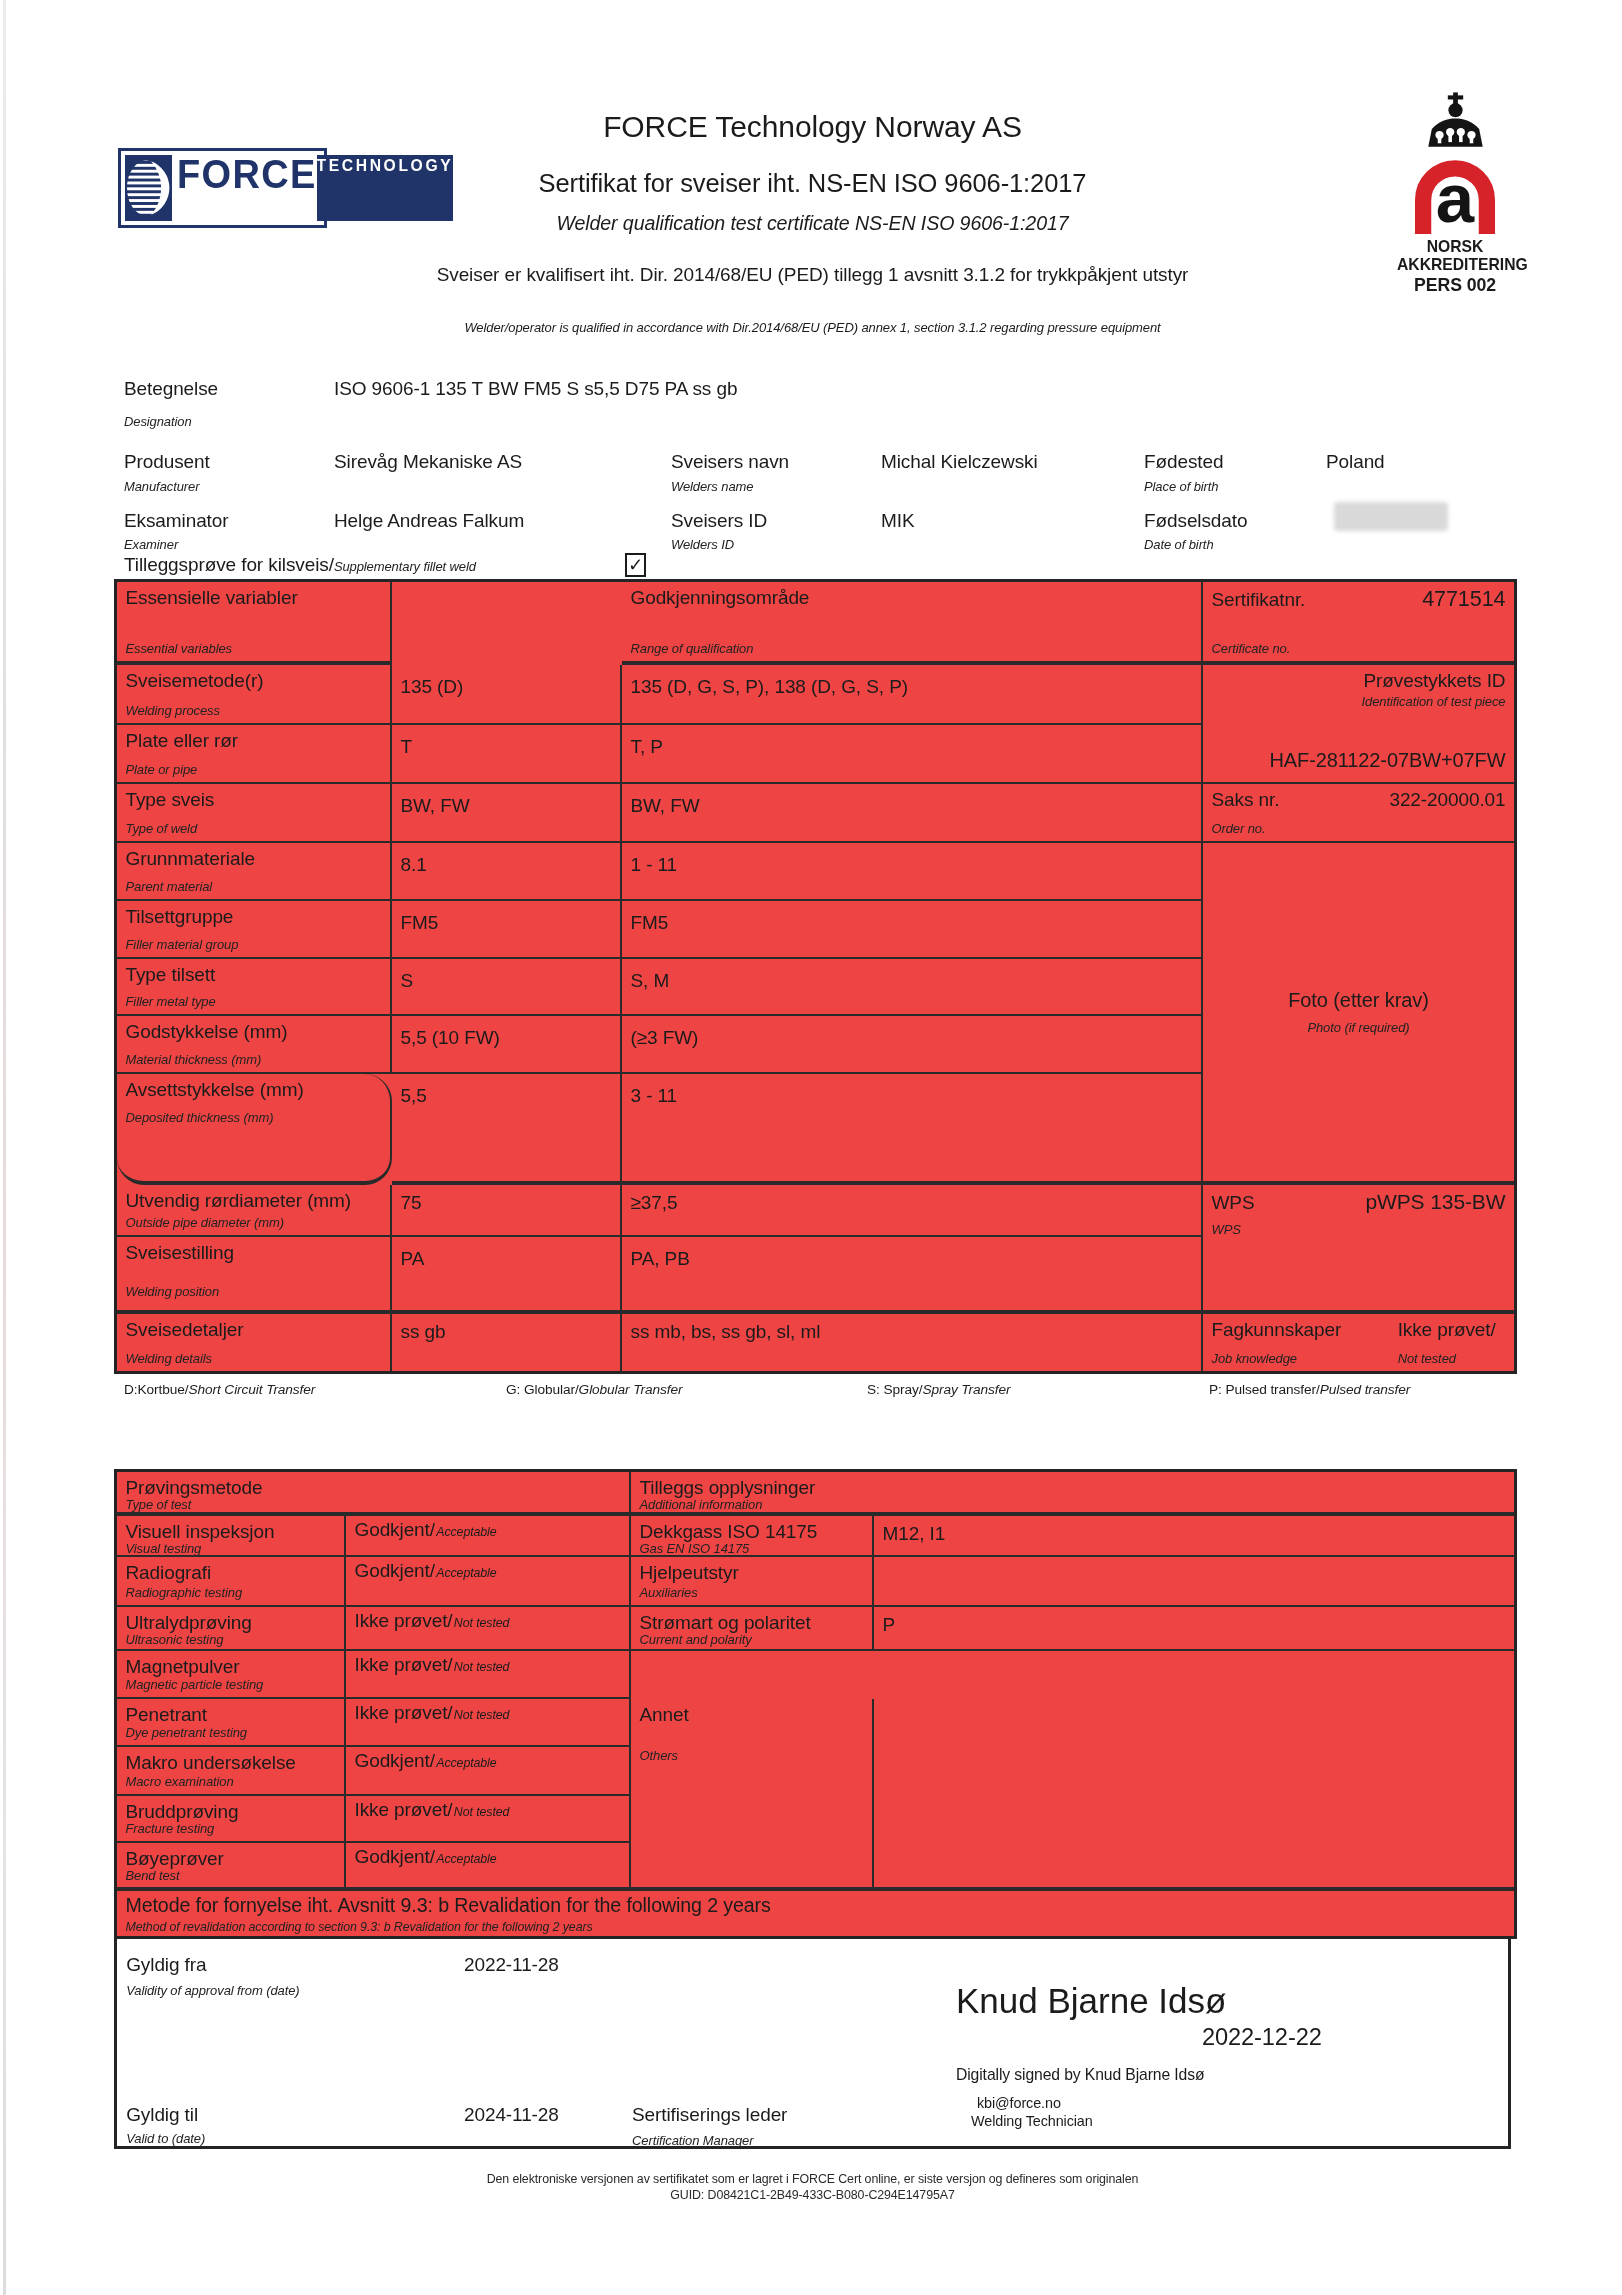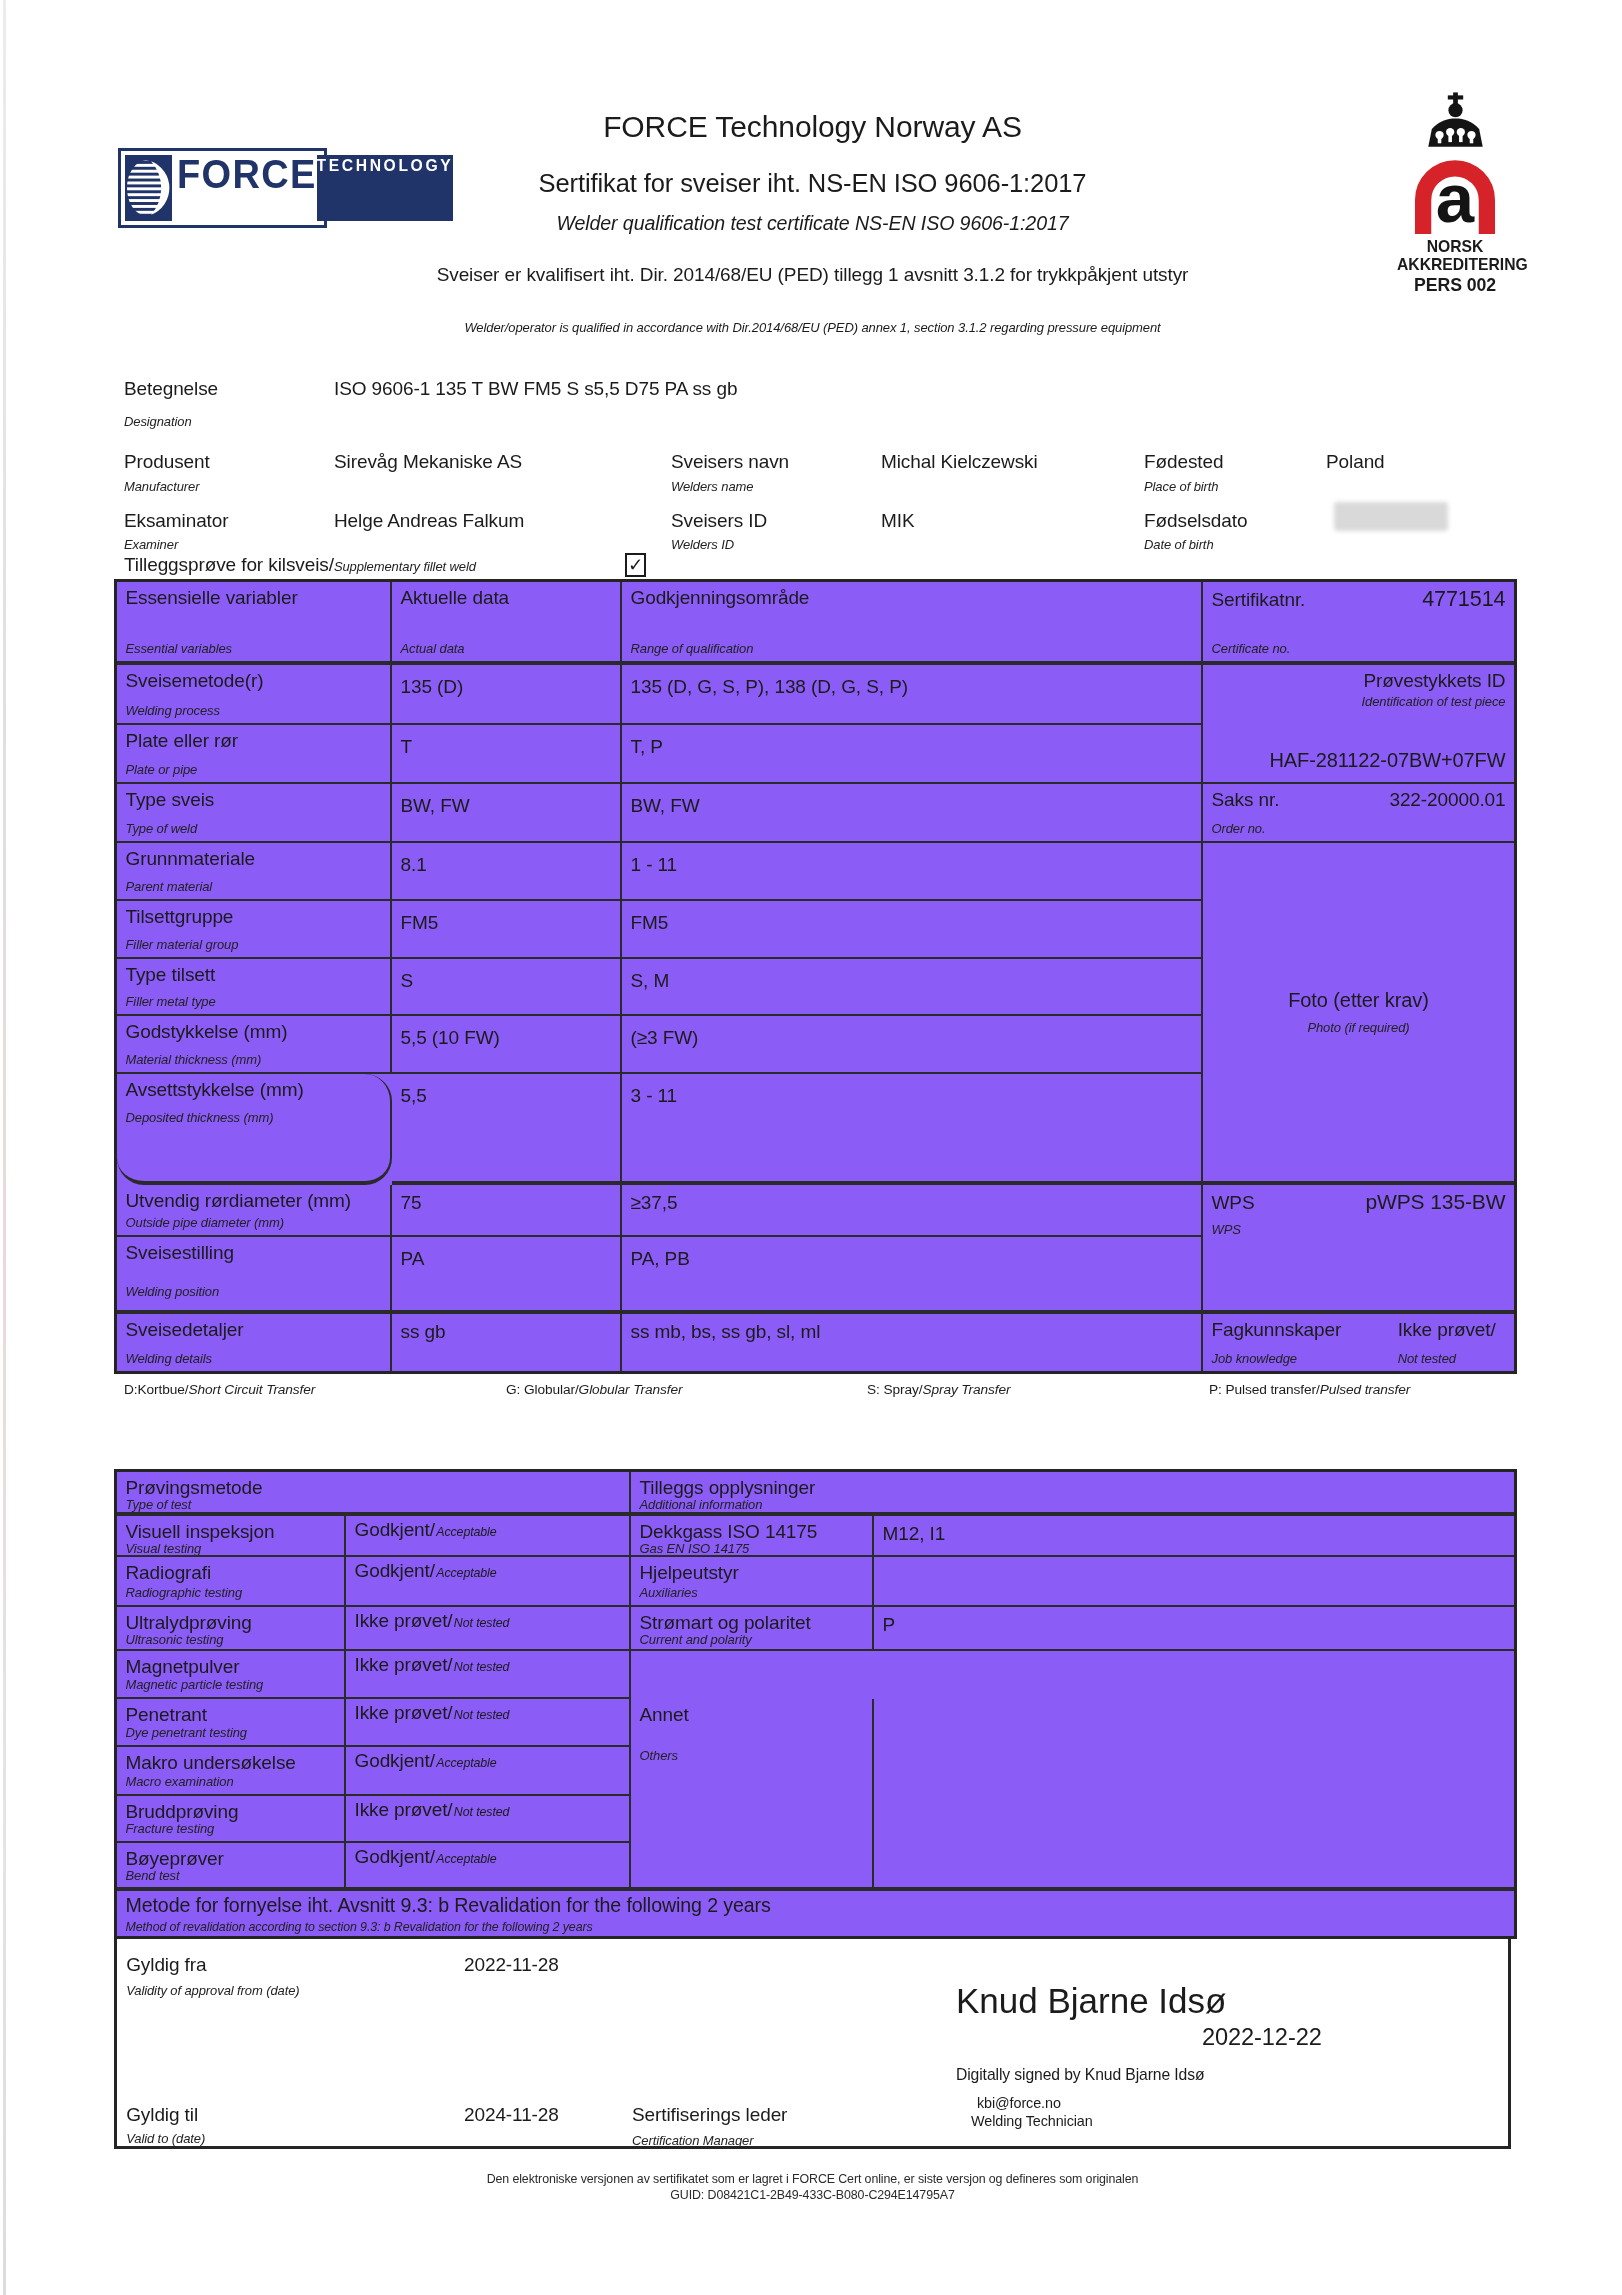--- a/index.html
+++ b/index.html
@@ -30,21 +30,21 @@
   .na .arch-wrap{position:relative;width:82px;height:82px;margin:0 auto;}
   .na .arch{position:absolute;left:0;top:0;width:82px;height:82px;}
   .na .a-letter{position:absolute;left:0;top:11.8px;width:82px;text-align:center;font-size:69px;font-weight:bold;color:#141414;line-height:1;}
   .na .t1{font-size:15.7px;font-weight:bold;margin-top:3.9px;letter-spacing:0px;}
   .na .t2{font-size:15.7px;font-weight:bold;letter-spacing:0px;}
   .na .t3{font-size:17.7px;font-weight:bold;margin-top:1.3px;}
   
   .redact{left:1334px;top:502px;width:114px;height:29px;background:#d9d9d9;filter:blur(2px);border-radius:3.3px;}
   .cbx{left:625px;top:553px;width:21px;height:24px;border:2.6px solid #1b1b1b;box-sizing:border-box;display:flex;align-items:center;justify-content:center;font-size:18.3px;font-weight:bold;}
   
-  .tbl{position:absolute;display:grid;border:3.3px solid #242424;background:#8b5cf6;box-sizing:content-box;}
+  .tbl{position:absolute;display:grid;border:3.3px solid #242424;background:#ef4444;box-sizing:content-box;}
   .c{border-right:2px solid #2a2a2a;border-bottom:2px solid #2a2a2a;padding:5.2px 8.5px;box-sizing:border-box;overflow:hidden;position:relative;}
   .no-r{border-right:none!important;}
   .no-b{border-bottom:none!important;}
   .tb{border-bottom-width:4.6px!important;}
   .lab{display:flex;flex-direction:column;justify-content:space-between;}
   .vcell{padding-top:10.5px;font-size:19px;}
   .rowline{display:flex;justify-content:space-between;align-items:baseline;}
   .resline{display:flex;align-items:baseline;gap:1.3px;padding-top:2.6px;}
   .res-no{font-size:19px;}
   .res-en{font-size:12.4px;font-style:italic;}
@@ -145,24 +145,20 @@
 <div class="abs cbx">
     <span>✓</span>
   </div>
 
 <div class="tbl" style="left:114px;top:579px;grid-template-columns:275px 230px 581px 311px;grid-template-rows:83px 60px 59px 59px 58px 58px 57px 58px 111px 52px 77px 57px;">
 
   <div class="c lab tb" style="grid-area:1/1/2/2;">
     <div class="no">Essensielle variabler</div>
     <div class="en">Essential variables</div>
   </div>
-  <div class="c lab tb" style="grid-area:1/2/2/3;">
-    <div class="no">Aktuelle data</div>
-    <div class="en">Actual data</div>
-  </div>
   <div class="c lab tb" style="grid-area:1/3/2/4;">
     <div class="no">Godkjenningsområde</div>
     <div class="en">Range of qualification</div>
   </div>
   <div class="c lab no-r tb" style="grid-area:1/4/2/5;">
     <div class="rowline">
       <span class="no">Sertifikatnr.</span>
       <span class="no" style="font-size:21.6px;">4771514</span>
     </div>
     <div class="en">Certificate no.</div>

